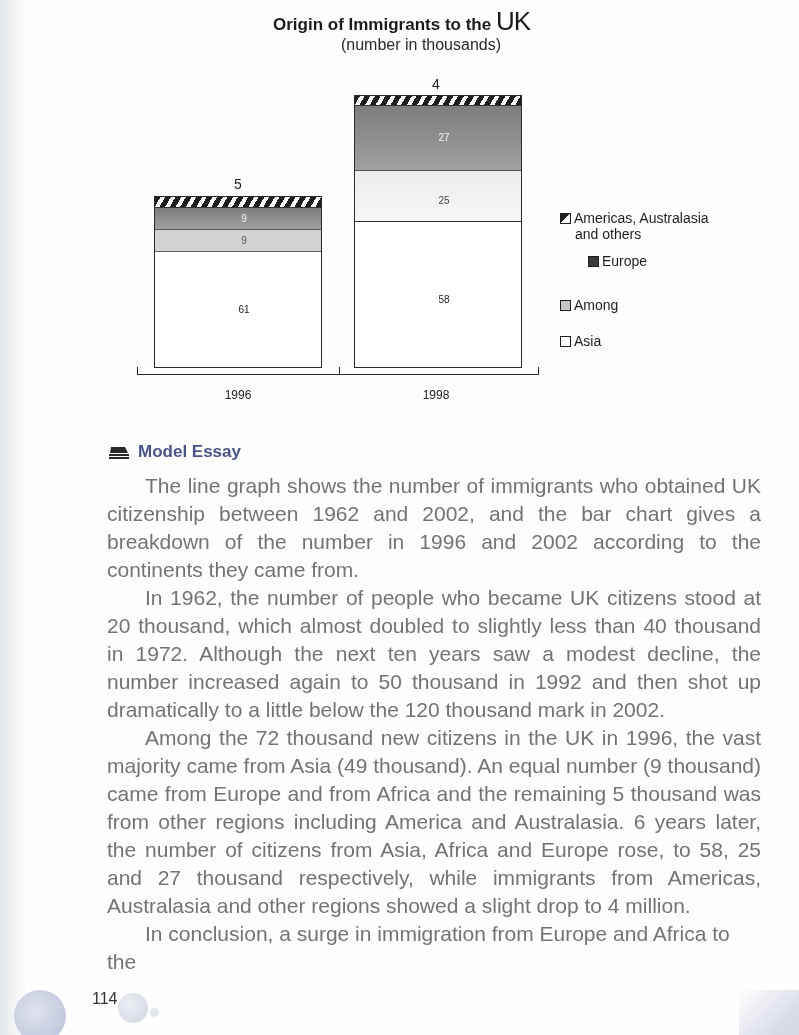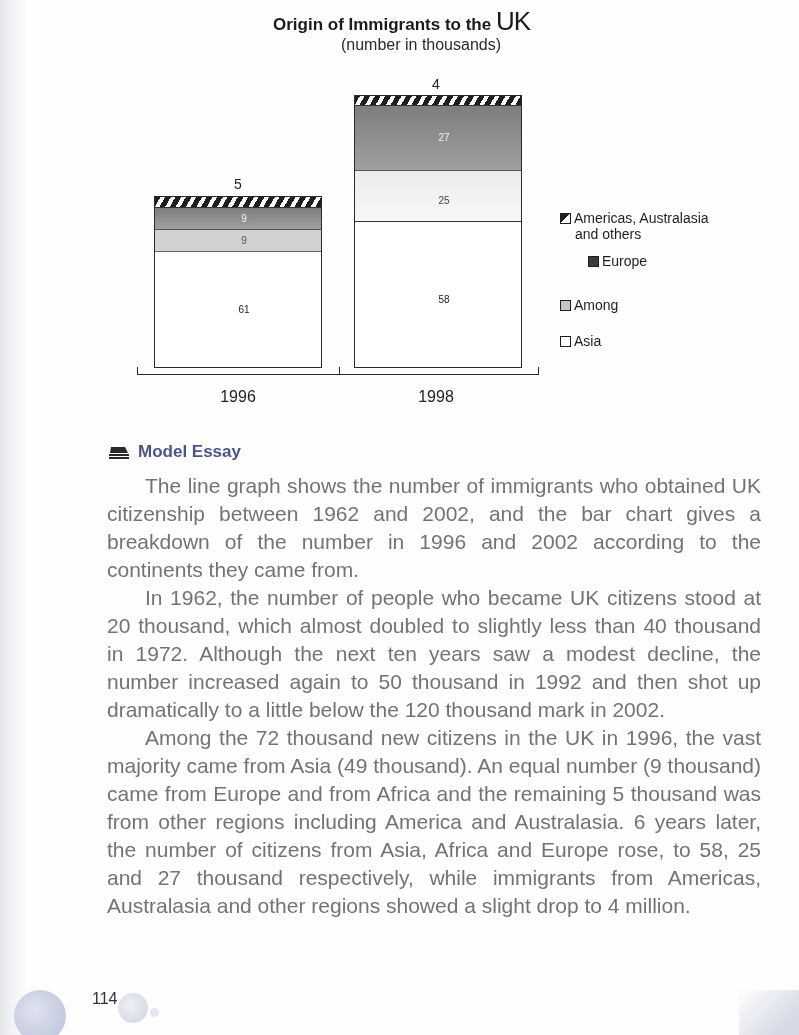--- a/index.html
+++ b/index.html
@@ -33,21 +33,21 @@
   }
   .seg.europe { background: linear-gradient(180deg, #7d7d7d, #a0a0a0); color: #f4f4f4; border-bottom: 1px solid #555; }
   .seg.africa { background: #d2d2d2; color: #555; border-bottom: 1px solid #666; }
   .seg.africa-2002 { background: linear-gradient(180deg, #ececec, #f7f7f7); color: #444; border-bottom: 1.5px solid #333; }
   .seg.asia { background: #fff; color: #222; }
   .top-label { position: absolute; font-size: 14px; color: #222; text-align: center; }
   .axis {
     position: absolute; top: 367px; height: 8px; border: 1.5px solid #2a2a2a; border-top: none;
     box-sizing: border-box;
   }
-  .xlabel { position: absolute; top: 388px; font-size: 16px; color: #222; text-align: center; width: 100px; }
+  .xlabel { position: absolute; top: 388px; font-size: 12px; color: #222; text-align: center; width: 100px; }
   .legend { position: absolute; left: 560px; top: 210px; font-size: 14px; color: #1e1e1e; }
   .legend-item { position: absolute; left: 0; white-space: nowrap; }
   .swatch {
     display: inline-block; width: 11px; height: 11px; border: 1.5px solid #1e1e1e;
     box-sizing: border-box; vertical-align: -1px; margin-right: 3px;
   }
   .sw-others { background: linear-gradient(135deg, #1e1e1e 50%, #fff 50%); }
   .sw-europe { background: #3a3a3a; }
   .sw-africa { background: #c4c4c4; }
   .sw-asia { background: #fff; }
@@ -138,19 +138,20 @@
       <rect x="1" y="11" width="20" height="2" fill="#2a2a2a"></rect>
     </svg>
   </span>
   <span>Model Essay</span>
 </div>
 
 <div class="essay">
   <p>The line graph shows the number of immigrants who obtained UK citizenship between 1962 and 2002, and the bar chart gives a breakdown of the number in 1996 and 2002 according to the continents they came from.</p>
   <p>In 1962, the number of people who became UK citizens stood at 20 thousand, which almost doubled to slightly less than 40 thousand in 1972. Although the next ten years saw a modest decline, the number increased again to 50 thousand in 1992 and then shot up dramatically to a little below the 120 thousand mark in 2002.</p>
   <p>Among the 72 thousand new citizens in the UK in 1996, the vast majority came from Asia (49 thousand). An equal number (9 thousand) came from Europe and from Africa and the remaining 5 thousand was from other regions including America and Australasia. 6 years later, the number of citizens from Asia, Africa and Europe rose, to 58, 25 and 27 thousand respectively, while immigrants from Americas, Australasia and other regions showed a slight drop to 4 million.</p>
+  <p style="text-align:left;">In conclusion, a surge in immigration from Europe and Africa to the</p>
 </div>
 
 <div class="deco-circle" style="left:14px; top:990px; width:52px; height:52px; background: radial-gradient(circle at 40% 40%, #dfe3ef, #b9c0d6);"></div>
 <div class="deco-circle" style="left:118px; top:993px; width:30px; height:30px; background: radial-gradient(circle at 40% 40%, #eef0f4, #cdd2de);"></div>
 <div class="deco-circle" style="left:150px; top:1008px; width:9px; height:9px; background:#e3e6ed;"></div>
 <div class="page-number">114</div>
 <div class="corner-shade"></div>
 
 </body></html>

